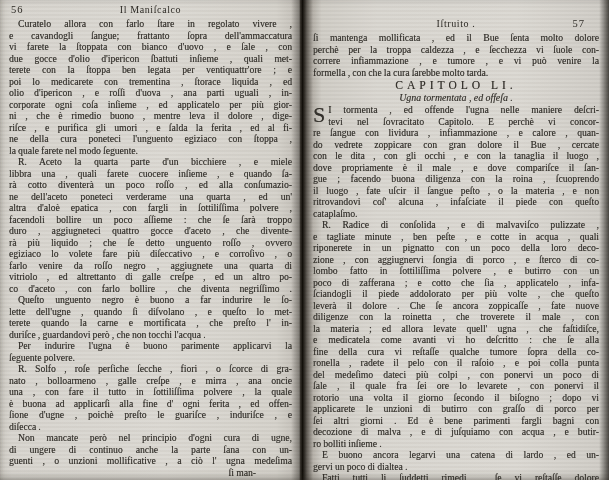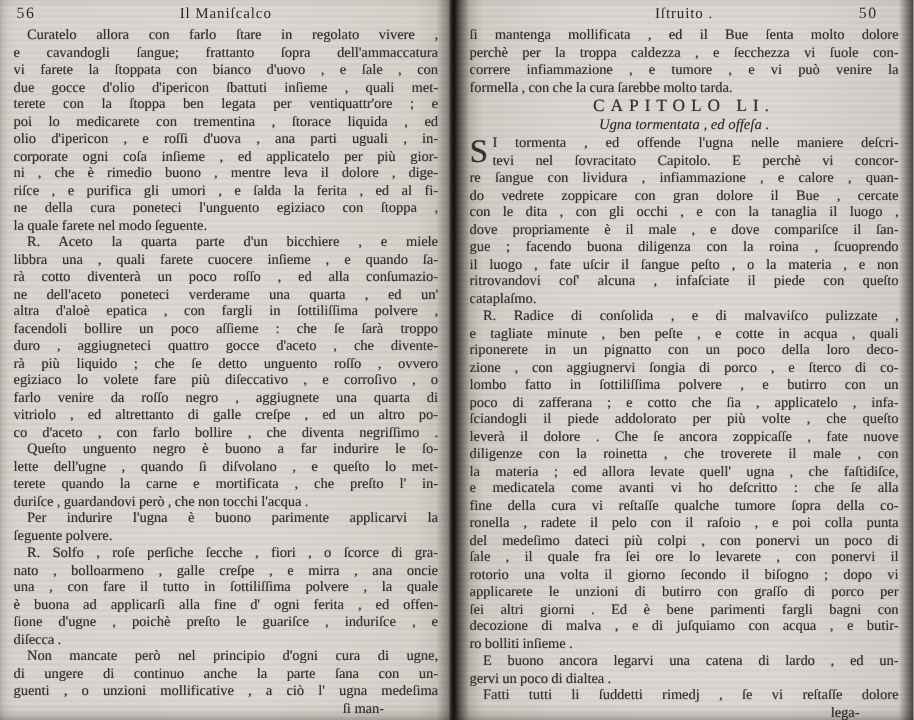--- a/index.html
+++ b/index.html
@@ -20,21 +20,21 @@
                 inset 0 4px 8px -7px rgba(40,36,30,0.35),
                 inset 4px 0 8px -7px rgba(40,36,30,0.4);
   }
 
   .page { position: absolute; top: 0; height: 480px; z-index: 1; }
   .page.left {
     left: 0; width: 300px; padding: 3px 8px 0 9px;
     background: linear-gradient(90deg,#ccc9c2 0%,#d7d4ce 4%,#dbd8d2 55%,#d4d1ca 92%,#bfbbb4 100%);
   }
   .page.right {
-    left: 300px; width: 309px; padding: 3px 10px 0 13px;
+    left: 300px; width: 309px; padding: 17px 10px 0 13px;
     background: linear-gradient(90deg,#6e6860 0%,#a8a39b 3%,#cfccc5 7%,#d9d6d0 25%,#dbd8d2 70%,#cfccc6 97%,#b5b1aa 100%);
   }
   .page::before { 
     content: ""; position: absolute; inset: 0; pointer-events: none;
     background: repeating-linear-gradient(0deg, rgba(115,110,100,0.05) 0 2px, rgba(255,255,255,0.04) 2px 4px);
   }
 
   .gutter {
     position: absolute; left: 291px; top: 0; width: 22px; height: 480px; z-index: 5;
     background: linear-gradient(90deg, rgba(24,20,15,0) 0%, rgba(24,20,15,0.35) 35%,
@@ -122,21 +122,21 @@
         <div class="line indent">Non mancate però nel principio d'ogni cura di ugne,</div>
         <div class="line">di ungere di continuo anche la parte ſana con un-</div>
         <div class="line">guenti , o unzioni mollificative , a ciò l' ugna medeſima</div>
       </div>
     <div class="catchword">ſi man-</div>
   </div>
 
   <div class="page right">
     <div class="pagehead">
       <span class="runtitle">Iſtruito .</span>
-      <span class="num">50</span>
+      <span class="num">57</span>
     </div>
     <div class="textcol">
         <div class="line">ſi mantenga mollificata , ed il Bue ſenta molto dolore</div>
         <div class="line">perchè per la troppa caldezza , e ſecchezza vi ſuole con-</div>
         <div class="line">correre infiammazione , e tumore , e vi può venire la</div>
         <div class="line end">formella , con che la cura ſarebbe molto tarda.</div>
       </div>
     <div class="chap">CAPITOLO LI.</div>
     <div class="chapsub">Ugna tormentata , ed offeſa .</div>
     <div class="dropblock textcol">

